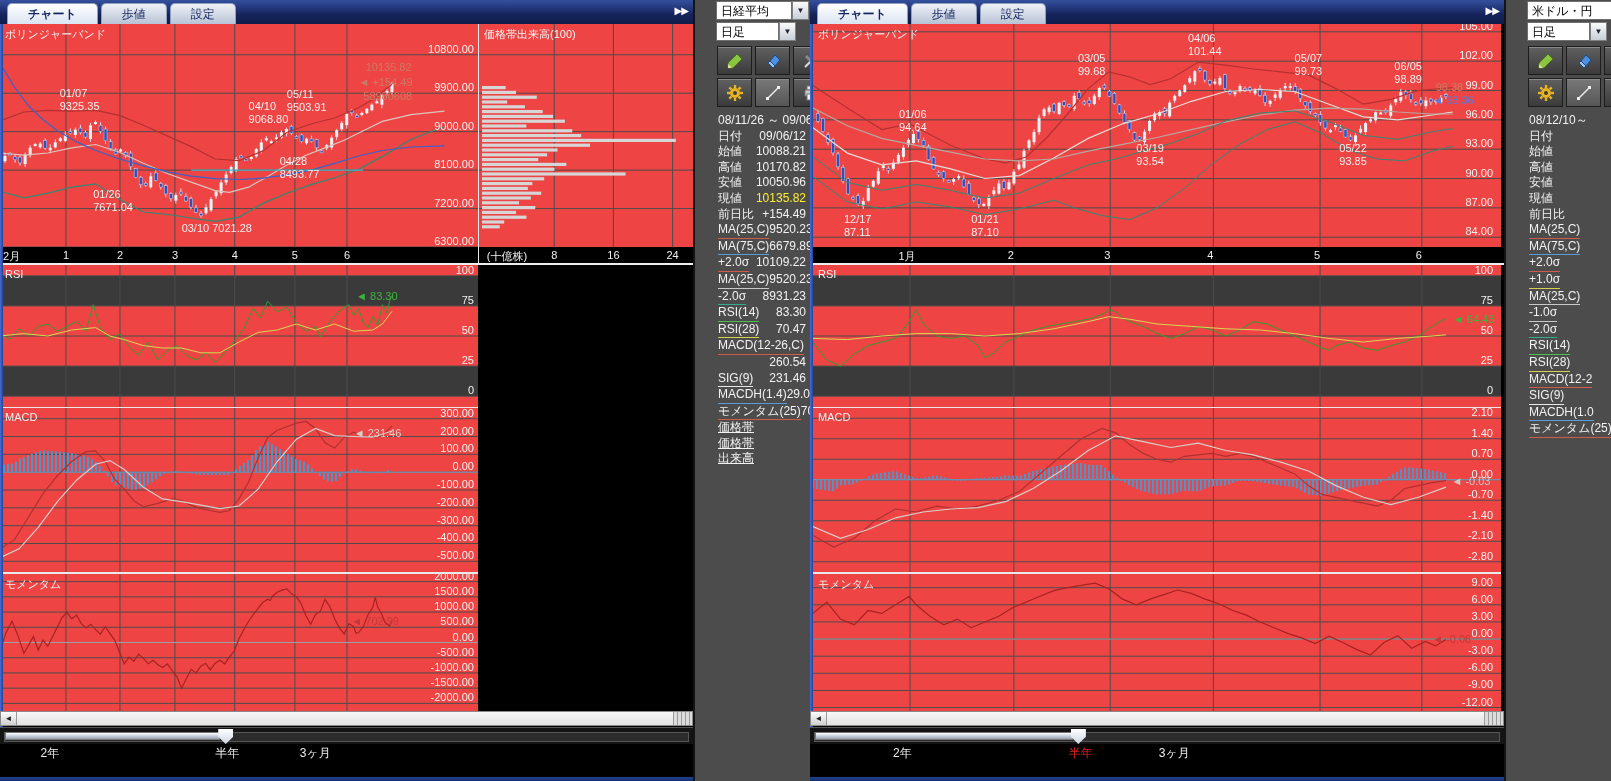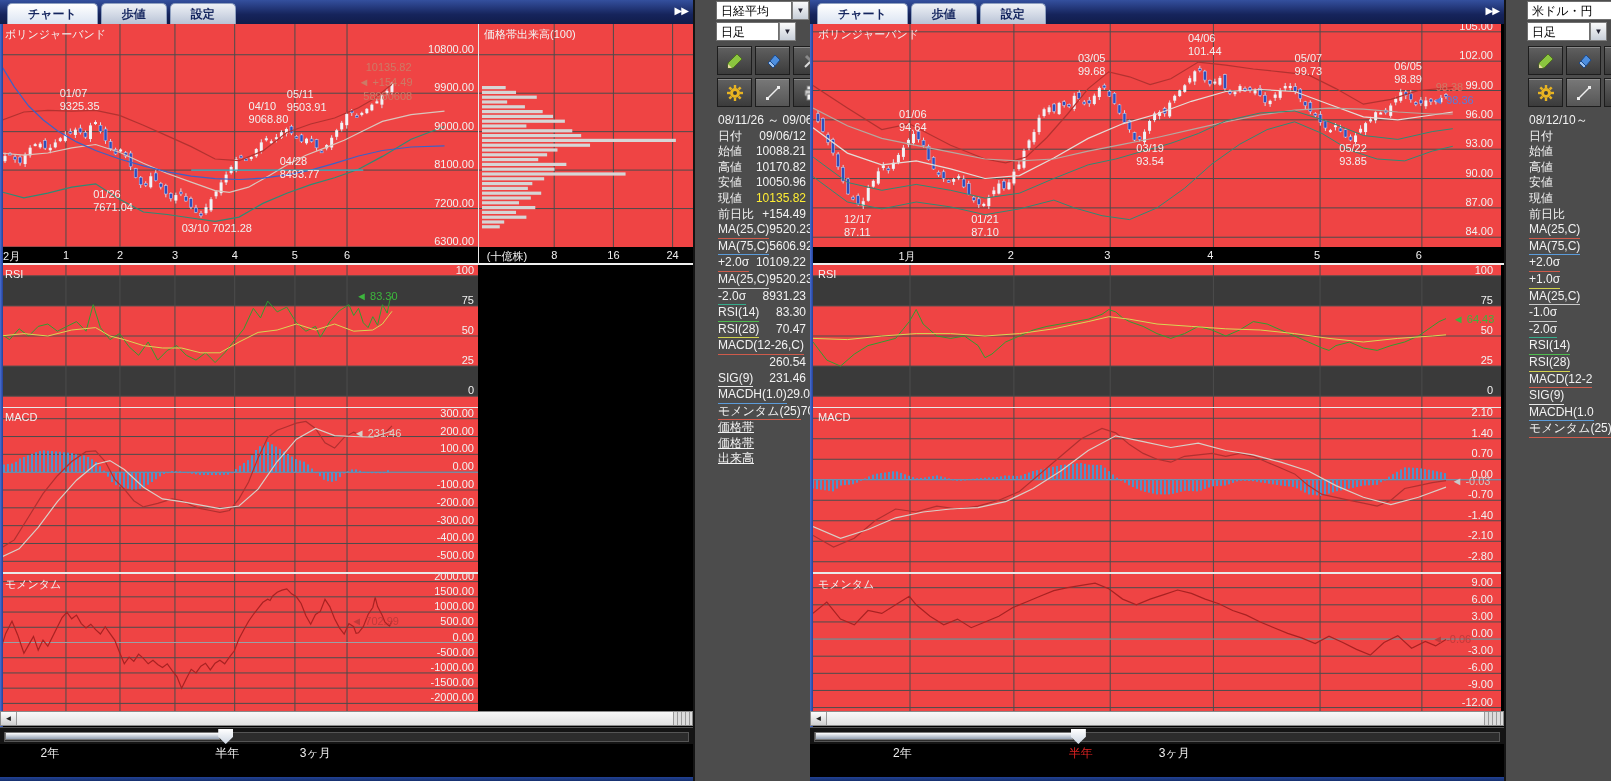--- a/index.html
+++ b/index.html
@@ -2,21 +2,21 @@
 <html><head>
 <meta charset="utf-8">
 <style>
   html,body{margin:0;padding:0;background:#000;}
   body{width:1611px;height:781px;position:relative;overflow:hidden;
        font-family:"Liberation Sans","DejaVu Sans",sans-serif;color:#eee;}
   .section{position:absolute;top:0;height:781px;background:#000;}
   .topbar{position:absolute;top:0;left:0;right:0;height:24px;
           background:linear-gradient(#34509e,#16245c 60%,#101c4a);display:flex;align-items:flex-end;padding-left:7px;box-sizing:border-box;}
   .tab{height:20px;line-height:20px;padding:0 20px;margin-right:3px;font-size:12px;color:#14255e;
-       border:1px solid #8fa0c0;border-bottom:none;border-radius:5px 5px 0 0;font-weight:bold;}
+       border:1px solid #8fa0c0;border-bottom:none;border-radius:5px 5px 0 0;}
   .tab.active{background:linear-gradient(#ffffff,#dbe4f2);font-weight:bold;text-align:center;}
   .tab.inactive{background:linear-gradient(#eef1f6,#b9c3d6);}
   .ff{position:absolute;right:5px;top:5px;color:#fff;font-size:10px;letter-spacing:-1px;cursor:default;}
   .panel{position:absolute;background:#ef4444;}
   .plabel{position:absolute;left:5px;top:3px;font-size:11px;color:#f2f2f2;z-index:3;}
   .sep-h{position:absolute;background:#e9e9e9;height:1px;z-index:4;}
   .sep-v{position:absolute;background:#e9e9e9;width:1px;z-index:4;}
   .lframe{position:absolute;width:3px;background:linear-gradient(90deg,#4a6fd0,#23409a);z-index:5;}
   .xstrip{position:absolute;height:14px;background:#000;border-bottom:2px solid #efefef;font-size:11px;color:#f0f0f0;z-index:3;}
   .xstrip span{position:absolute;top:0;transform:translateX(-50%);white-space:nowrap;}
@@ -620,21 +620,21 @@
       <div class="drow">
         <span class="dlab">前日比</span>
         <span class="dval">+154.49</span>
       </div>
       <div class="drow">
         <span class="dlab u-red">MA(25,C)</span>
         <span class="dval">9520.23</span>
       </div>
       <div class="drow">
         <span class="dlab u-blue">MA(75,C)</span>
-        <span class="dval">5606.92</span>
+        <span class="dval">6679.89</span>
       </div>
       <div class="drow">
         <span class="dlab u-red">+2.0σ</span>
         <span class="dval">10109.22</span>
       </div>
       <div class="drow">
         <span class="dlab u-gray">MA(25,C)</span>
         <span class="dval">9520.23</span>
       </div>
       <div class="drow">
@@ -655,21 +655,21 @@
       </div>
       <div class="drow">
         <span class="dlab"></span>
         <span class="dval">260.54</span>
       </div>
       <div class="drow">
         <span class="dlab u-white">SIG(9)</span>
         <span class="dval">231.46</span>
       </div>
       <div class="drow">
-        <span class="dlab u-blue">MACDH(1.0)</span>
+        <span class="dlab u-blue">MACDH(1.4)</span>
         <span class="dval">29.08</span>
       </div>
       <div class="drow">
         <span class="dlab u-red">モメンタム(25)</span>
         <span class="dval">702.99</span>
       </div>
       <div class="drow">
         <span class="dlab link">価格帯</span>
         <span class="dval"></span>
       </div>

